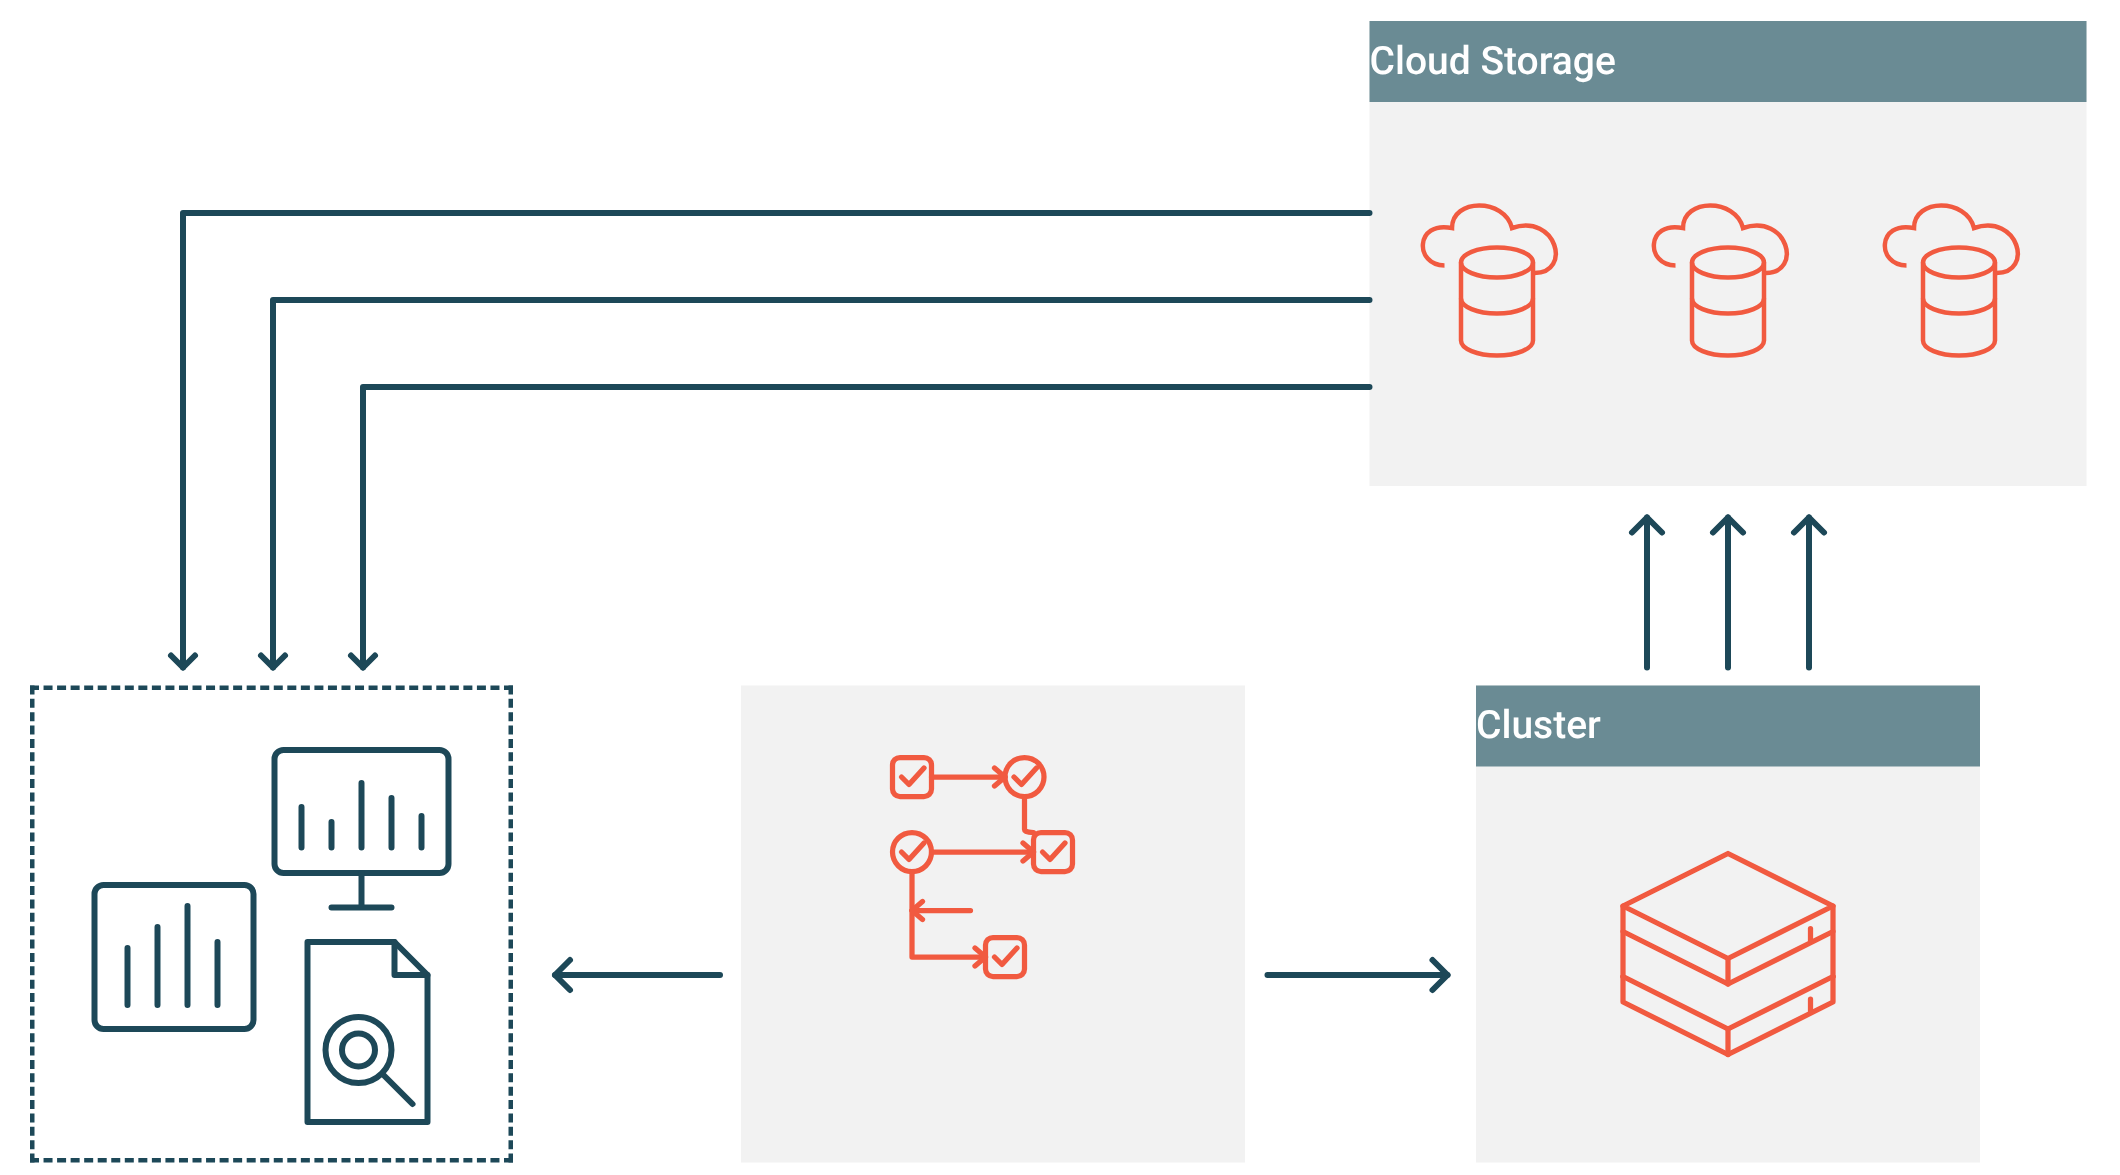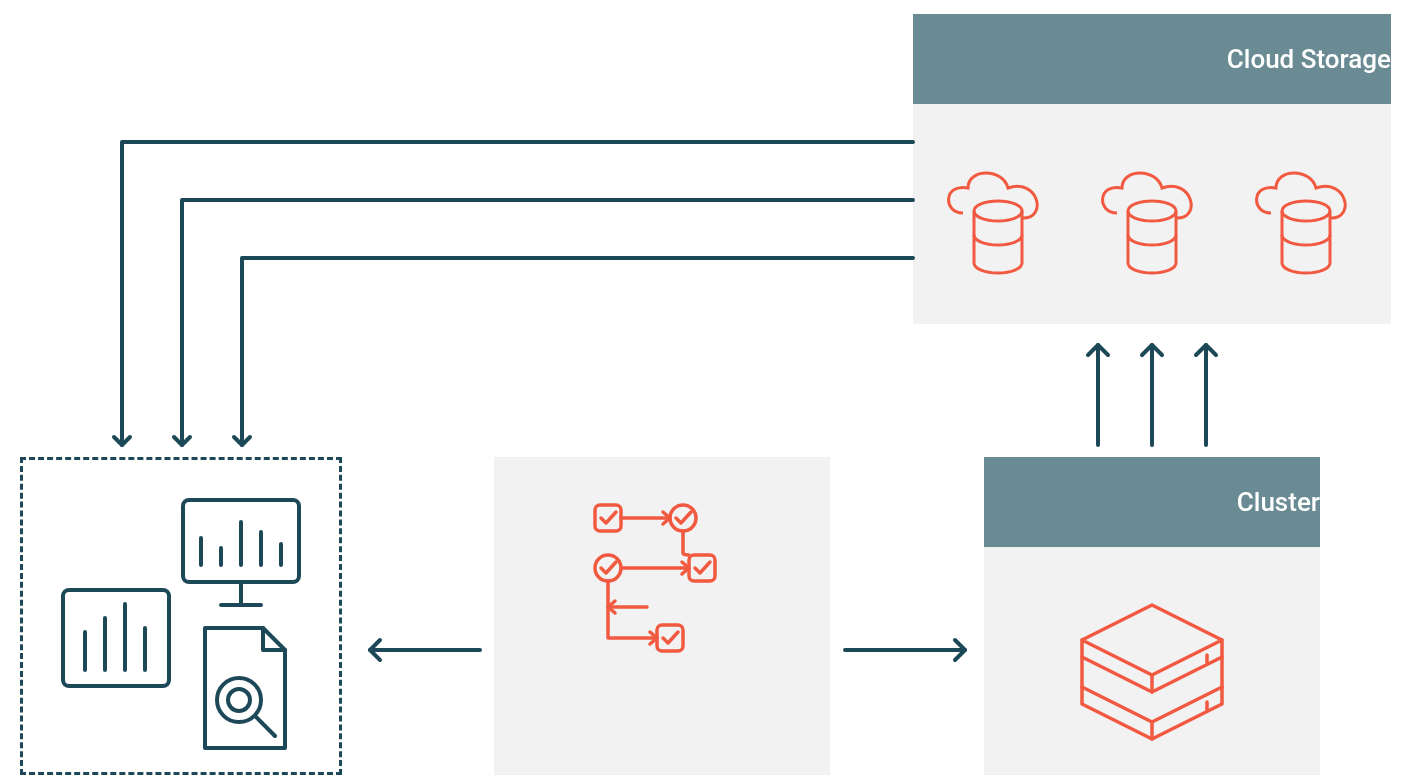--- a/index.html
+++ b/index.html
@@ -13,22 +13,22 @@
   }
   .box {
     position: absolute;
     background: #f2f2f2;
   }
   .box-header {
     background: #6a8b94;
     color: #ffffff;
     font-size: 26px;
     font-weight: 500;
-    text-align: right;
-    padding: 30px 0;
+    text-align: left;
+    padding: 12px 0;
   }
   .box-body {
     display: flex;
     align-items: center;
     justify-content: center;
   }
   .dashed-box {
     position: absolute;
     border: 3px dashed #1d4858;
   }

